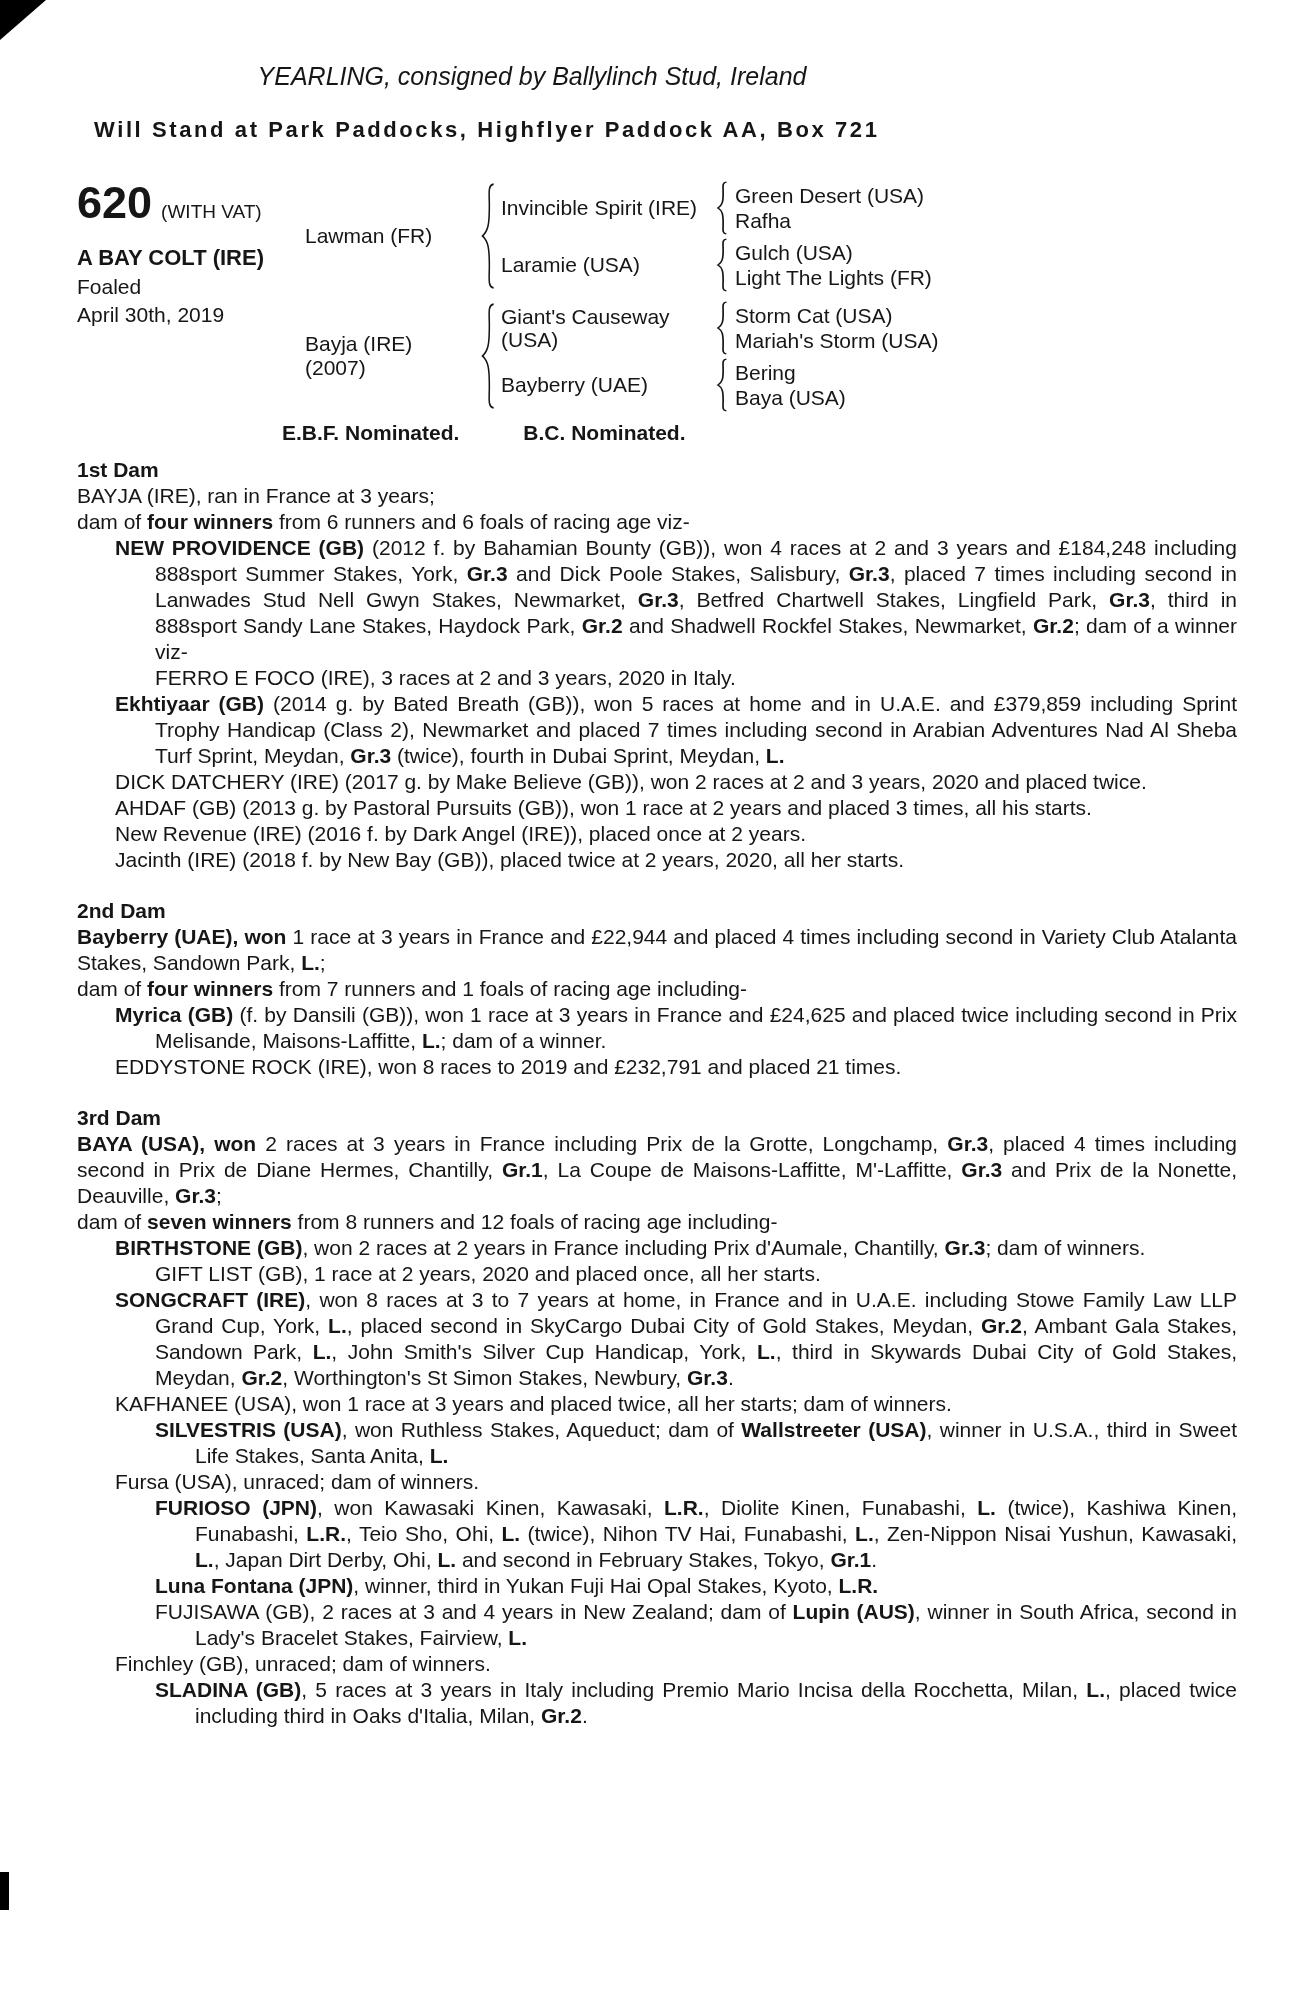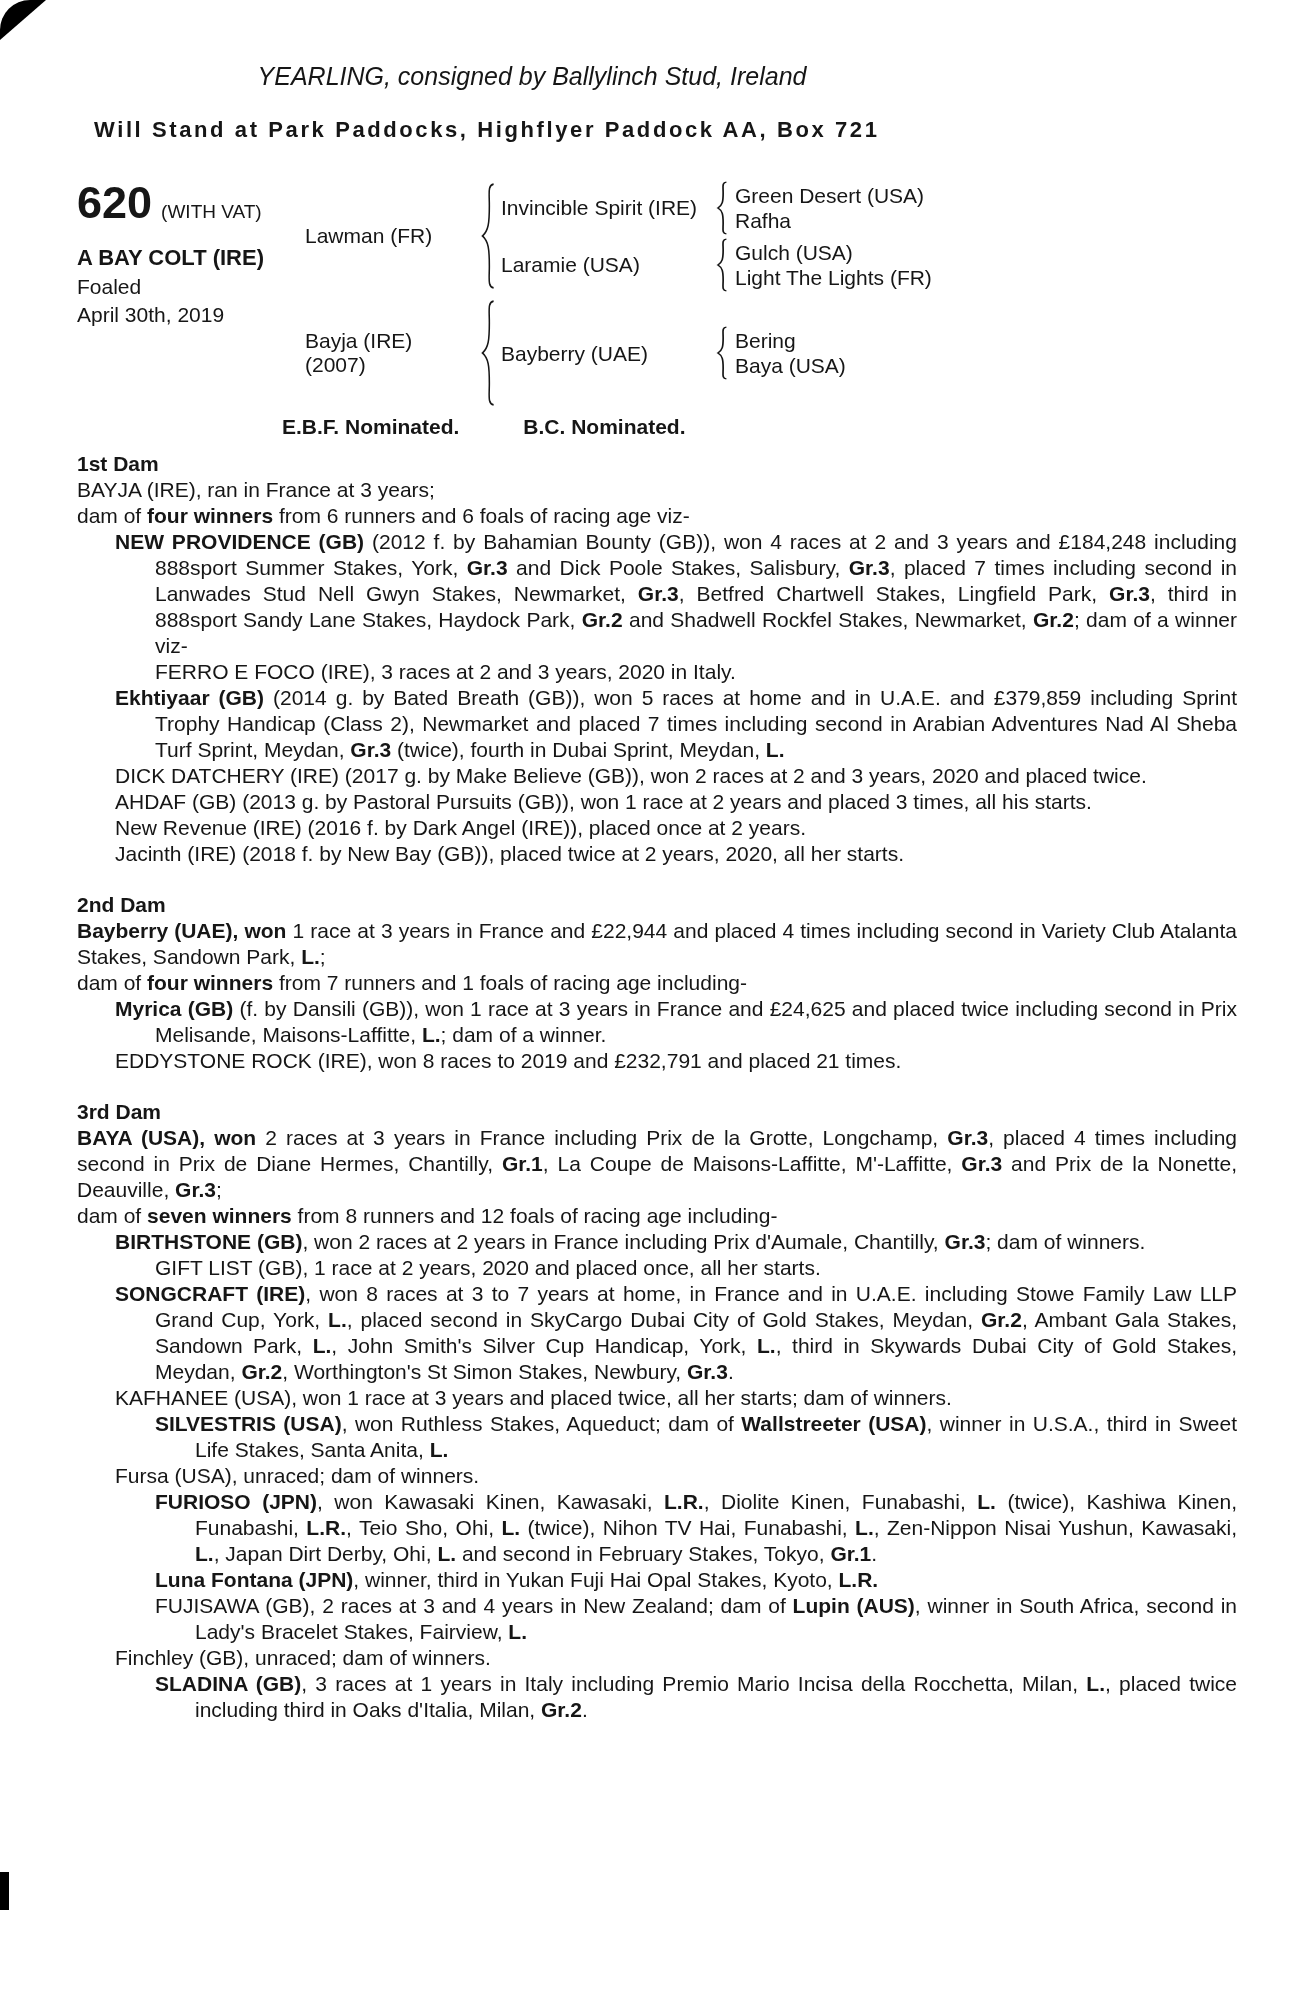--- a/index.html
+++ b/index.html
@@ -3,21 +3,20 @@
 <meta charset="utf-8">
 <style>
   html,body { margin:0; padding:0; background:#ffffff; }
   .page {
     position:relative;
     width:1314px; height:2000px;
     background:#ffffff;
     color:#161616;
     font-family:"Liberation Sans", sans-serif;
     overflow:hidden;
-    border-radius:30px;
   }
   .content { padding:0 77px; }
 
   
   .consign-title {
     margin-top:62px;
     text-align:center;
     padding-right:250px;
     font-style:italic;
     font-size:25px;
@@ -153,20 +152,32 @@
           <div class="gen1-cell">
             <div>Bayja (IRE)</div>
             <div>(2007)</div>
           </div>
           <div class="brace">
             <svg width="17" height="108" viewBox="0 0 20 100" preserveAspectRatio="none" aria-hidden="true">
               <path d="M16 2 C9 3 11 10 11 22 C11 38 10 45 3 50 C10 55 11 62 11 78 C11 90 9 97 16 98" stroke="#161616" stroke-width="1.8" fill="none"></path>
             </svg>
           </div>
           <div class="gen2-col">
+            <div class="gen2-row">
+              <div class="gen2-cell">Giant's Causeway (USA)</div>
+              <div class="brace">
+                <svg width="13" height="54" viewBox="0 0 20 100" preserveAspectRatio="none" aria-hidden="true">
+                  <path d="M16 2 C9 3 11 10 11 22 C11 38 10 45 3 50 C10 55 11 62 11 78 C11 90 9 97 16 98" stroke="#161616" stroke-width="2.6" fill="none"></path>
+                </svg>
+              </div>
+              <div class="gen3-col">
+                <div>Storm Cat (USA)</div>
+                <div>Mariah's Storm (USA)</div>
+              </div>
+            </div>
             <div class="gen2-row">
               <div class="gen2-cell">Bayberry (UAE)</div>
               <div class="brace">
                 <svg width="13" height="54" viewBox="0 0 20 100" preserveAspectRatio="none" aria-hidden="true">
                   <path d="M16 2 C9 3 11 10 11 22 C11 38 10 45 3 50 C10 55 11 62 11 78 C11 90 9 97 16 98" stroke="#161616" stroke-width="2.6" fill="none"></path>
                 </svg>
               </div>
               <div class="gen3-col">
                 <div>Bering</div>
                 <div>Baya (USA)</div>
@@ -210,18 +221,18 @@
           <p class="para l1"><span class="b">BIRTHSTONE (GB)</span><span>, won 2 races at 2 years in France including Prix d'Aumale, Chantilly, </span><span class="b">Gr.3</span><span>; dam of winners.</span></p>
           <p class="para l2"><span class="i">GIFT LIST (GB)</span><span>, 1 race at 2 years, 2020 and placed once, all her starts.</span></p>
           <p class="para l1"><span class="b">SONGCRAFT (IRE)</span><span>, won 8 races at 3 to 7 years at home, in France and in U.A.E. including Stowe Family Law LLP Grand Cup, York, </span><span class="b">L.</span><span>, placed second in SkyCargo Dubai City of Gold Stakes, Meydan, </span><span class="b">Gr.2</span><span>, Ambant Gala Stakes, Sandown Park, </span><span class="b">L.</span><span>, John Smith's Silver Cup Handicap, York, </span><span class="b">L.</span><span>, third in Skywards Dubai City of Gold Stakes, Meydan, </span><span class="b">Gr.2</span><span>, Worthington's St Simon Stakes, Newbury, </span><span class="b">Gr.3</span><span>.</span></p>
           <p class="para l1"><span class="i">KAFHANEE (USA)</span><span>, won 1 race at 3 years and placed twice, all her starts; dam of winners.</span></p>
           <p class="para l2"><span class="b">SILVESTRIS (USA)</span><span>, won Ruthless Stakes, Aqueduct; dam of </span><span class="b">Wallstreeter (USA)</span><span>, winner in U.S.A., third in Sweet Life Stakes, Santa Anita, </span><span class="b">L.</span></p>
           <p class="para l1"><span>Fursa (USA), unraced; dam of winners.</span></p>
           <p class="para l2"><span class="b">FURIOSO (JPN)</span><span>, won Kawasaki Kinen, Kawasaki, </span><span class="b">L.R.</span><span>, Diolite Kinen, Funabashi, </span><span class="b">L.</span><span> (twice), Kashiwa Kinen, Funabashi, </span><span class="b">L.R.</span><span>, Teio Sho, Ohi, </span><span class="b">L.</span><span> (twice), Nihon TV Hai, Funabashi, </span><span class="b">L.</span><span>, Zen-Nippon Nisai Yushun, Kawasaki, </span><span class="b">L.</span><span>, Japan Dirt Derby, Ohi, </span><span class="b">L.</span><span> and second in February Stakes, Tokyo, </span><span class="b">Gr.1</span><span>.</span></p>
           <p class="para l2"><span class="b">Luna Fontana (JPN)</span><span>, winner, third in Yukan Fuji Hai Opal Stakes, Kyoto, </span><span class="b">L.R.</span></p>
           <p class="para l2"><span class="i">FUJISAWA (GB)</span><span>, 2 races at 3 and 4 years in New Zealand; dam of </span><span class="b">Lupin (AUS)</span><span>, winner in South Africa, second in Lady's Bracelet Stakes, Fairview, </span><span class="b">L.</span></p>
           <p class="para l1"><span>Finchley (GB), unraced; dam of winners.</span></p>
-          <p class="para l2"><span class="b">SLADINA (GB)</span><span>, 3 races at 1 years in Italy including Premio Mario Incisa della Rocchetta, Milan, </span><span class="b">L.</span><span>, placed twice including third in Oaks d'Italia, Milan, </span><span class="b">Gr.2</span><span>.</span></p>
+          <p class="para l2"><span class="b">SLADINA (GB)</span><span>, 5 races at 3 years in Italy including Premio Mario Incisa della Rocchetta, Milan, </span><span class="b">L.</span><span>, placed twice including third in Oaks d'Italia, Milan, </span><span class="b">Gr.2</span><span>.</span></p>
         </section>
       </div>
 
   </div>
 </div>
 
 </body></html>

